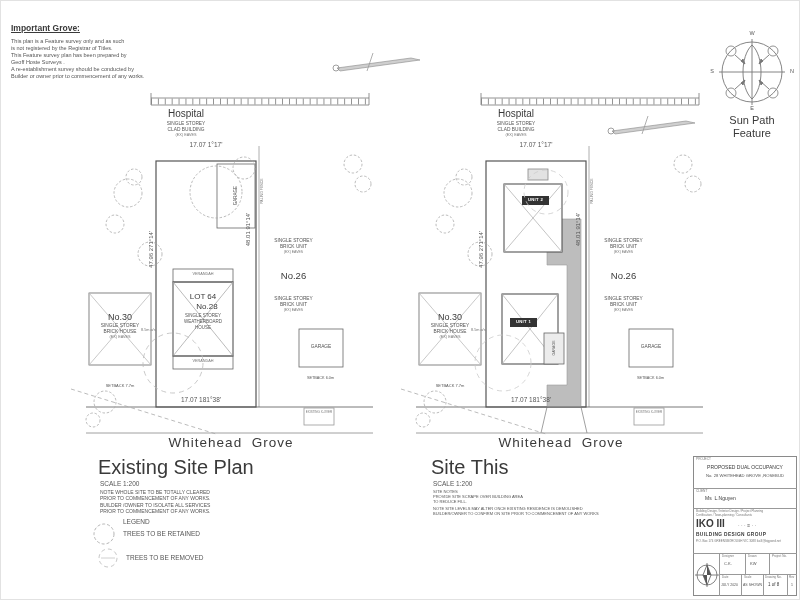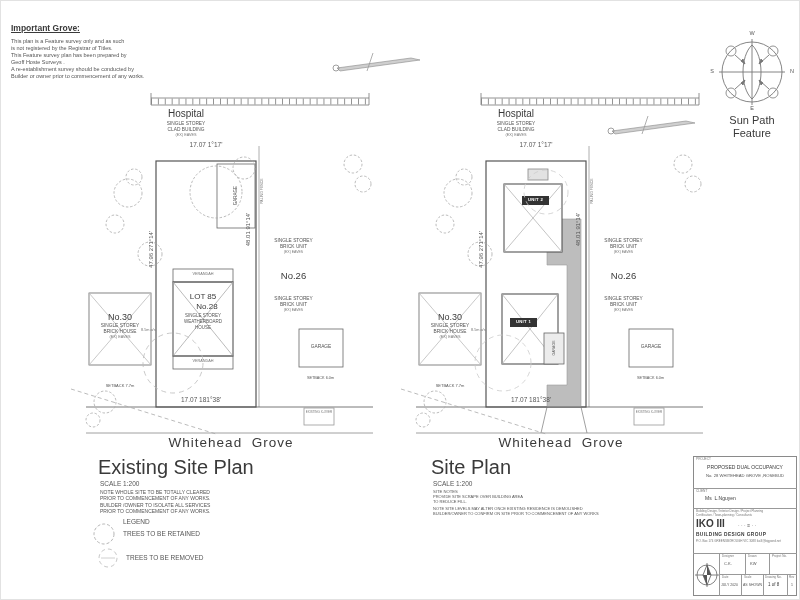--- a/index.html
+++ b/index.html
@@ -197,21 +197,21 @@
   <div class="ab fs10 dk ctr" style="left:145px;top:107px;width:80px">Hospital</div>
   <div class="ab fs48 md ctr" style="left:140px;top:120px;width:90px">SINGLE STOREY</div>
   <div class="ab fs48 md ctr" style="left:140px;top:126px;width:90px">CLAD BUILDING</div>
   <div class="ab fs38 lt ctr" style="left:140px;top:132px;width:90px">(EX) EAVES</div>
   <div class="ab fs65 md ctr" style="left:160px;top:140px;width:90px">17.07 1°17'</div>
   <div class="ab fs6 md ctr rot" style="left:108px;top:245px;width:84px">47.96 271°14'</div>
   <div class="ab fs6 md ctr rot" style="left:205px;top:225px;width:84px">48.01 91°14'</div>
   <div class="ab fs35 lt ctr rot" style="left:236px;top:188px;width:50px">PALING FENCE</div>
   <div class="ab fs45 md ctr rot" style="left:213px;top:192px;width:44px">GARAGE</div>
   <div class="ab fs38 lt ctr" style="left:172px;top:271px;width:60px">VERANDAH</div>
-  <div class="ab fs8 dk ctr" style="left:172px;top:291px;width:60px">LOT 85</div>
+  <div class="ab fs8 dk ctr" style="left:172px;top:291px;width:60px">LOT 64</div>
   <div class="ab fs8 dk ctr" style="left:172px;top:301px;width:68px">No.28</div>
   <div class="ab fs45 md ctr" style="left:172px;top:312px;width:60px">SINGLE STOREY</div>
   <div class="ab fs45 md ctr" style="left:172px;top:318px;width:60px">WEATHERBOARD</div>
   <div class="ab fs45 md ctr" style="left:172px;top:324px;width:60px">HOUSE</div>
   <div class="ab fs38 lt ctr" style="left:172px;top:358px;width:60px">VERANDAH</div>
   <div class="ab fs65 md ctr" style="left:155px;top:395px;width:90px">17.07 181°38'</div>
   <div class="ab fs9 dk ctr" style="left:88px;top:311px;width:62px">No.30</div>
   <div class="ab fs48 md ctr" style="left:88px;top:322px;width:62px">SINGLE STOREY</div>
   <div class="ab fs48 md ctr" style="left:88px;top:328px;width:62px">BRICK HOUSE</div>
   <div class="ab fs38 lt ctr" style="left:88px;top:334px;width:62px">(EX) EAVES</div>
@@ -262,21 +262,21 @@
   <div class="ab fs35 lt ctr" style="left:595px;top:249px;width:55px">(EX) EAVES</div>
   <div class="ab fs95 dk ctr" style="left:595px;top:270px;width:55px">No.26</div>
   <div class="ab fs48 md ctr" style="left:595px;top:295px;width:55px">SINGLE STOREY</div>
   <div class="ab fs48 md ctr" style="left:595px;top:301px;width:55px">BRICK UNIT</div>
   <div class="ab fs35 lt ctr" style="left:595px;top:307px;width:55px">(EX) EAVES</div>
   <div class="ab fs48 md ctr" style="left:628px;top:343px;width:44px">GARAGE</div>
   <div class="ab fs38 md ctr" style="left:622px;top:375px;width:55px">SETBACK 6.0m</div>
   <div class="ab fs3 lt ctr" style="left:633px;top:410px;width:30px">EXISTING X-OVER</div>
   <div class="ab fs13 dk ctr pre" style="left:485px;top:434px;width:150px;letter-spacing:1px">Whitehead  Grove</div>
 
-  <div class="ab fs20 dk" style="left:430px;top:455px">Site Plan</div>
+  <div class="ab fs20 dk" style="left:430px;top:455px">Site This</div>
   <div class="ab fs65 md" style="left:432px;top:479px">SCALE 1:200</div>
   <div class="ab fs42 md" style="left:432px;top:489px">SITE NOTES</div>
   <div class="ab fs4 md" style="left:432px;top:494px">PROVIDE SITE SCRAPE OVER BUILDING AREA</div>
   <div class="ab fs4 md" style="left:432px;top:499px">TO REDUCE FILL.</div>
   <div class="ab fs4 md" style="left:432px;top:506px">NOTE SITE LEVELS MAY ALTER ONCE EXISTING RESIDENCE IS DEMOLISHED</div>
   <div class="ab fs4 md" style="left:432px;top:511px">BUILDER/OWNER TO CONFIRM ON SITE PRIOR TO COMMENCEMENT OF ANY WORKS</div>
 
   <div class="ab" style="left:692px;top:455px;width:104px;height:140px;border:1px solid #8a8a8a;box-sizing:border-box"></div>
   <div class="tbline" style="left:692px;top:487px;width:104px;height:1px"></div>
   <div class="tbline" style="left:692px;top:507px;width:104px;height:1px"></div>

